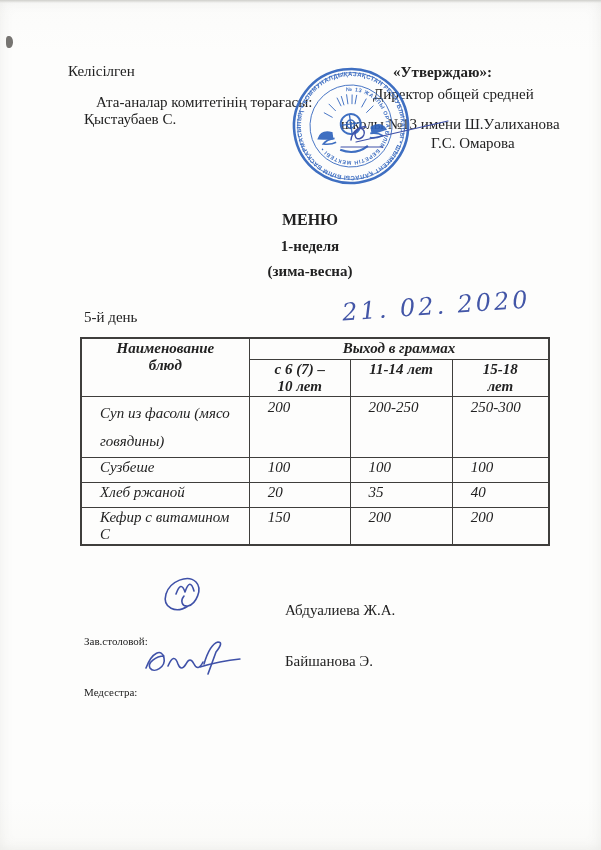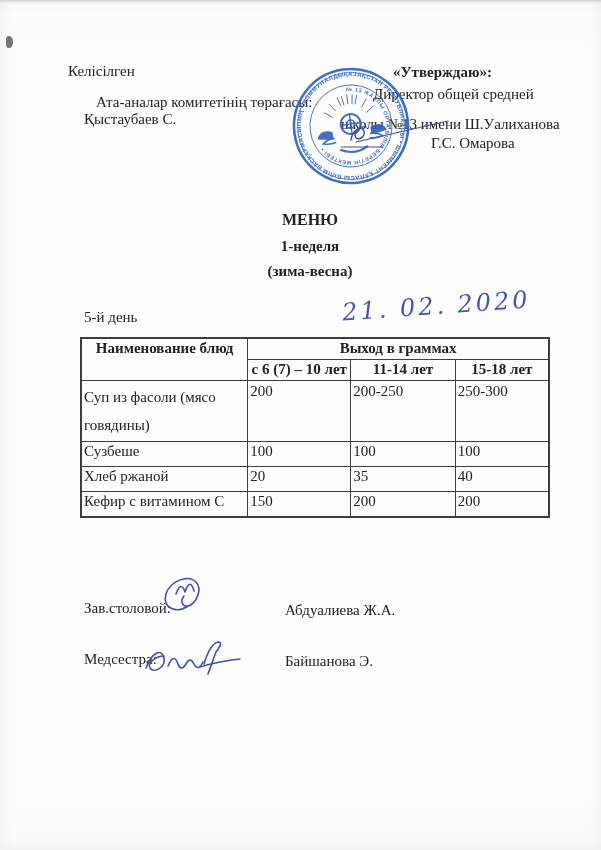--- a/index.html
+++ b/index.html
@@ -35,33 +35,34 @@
   }
 
   
   table.menu{
     position:absolute;left:80px;top:337px;width:470px;
     border-collapse:collapse;
     font-size:15px;
   }
   table.menu th, table.menu td{
     border:1px solid #3f3e3c;
-    padding:1px 2px;
+    padding:1px 18px;
     vertical-align:top;
+    font-style:italic;
   }
   table.menu{border:2px solid #3f3e3c;}
   th.name-col{width:166px;text-align:center;vertical-align:top;padding-top:3px;}
   th.group{ text-align:center;}
   th.age{ text-align:center;}
   td.dish{ text-align:left;height:22px;}
   td.val{ }
   tr.row-tall td{height:44px;padding-top:2px;}
   td.dish.pad2{line-height:2.0;}
 
-  .sig-row-label{font-size:15px;}
+  .sig-row-label{font-size:11px;margin-top:36px;}
   .ink{stroke:#3f51a8;fill:none;stroke-linecap:round;stroke-linejoin:round;}
 </style>
 </head>
 <body>
 
 <div class="sheet">
   <div class="edge-top"></div>
   <div class="speck"></div>
 
   <div class="abs t" style="left:68px;top:62px;">Келісілген</div>

